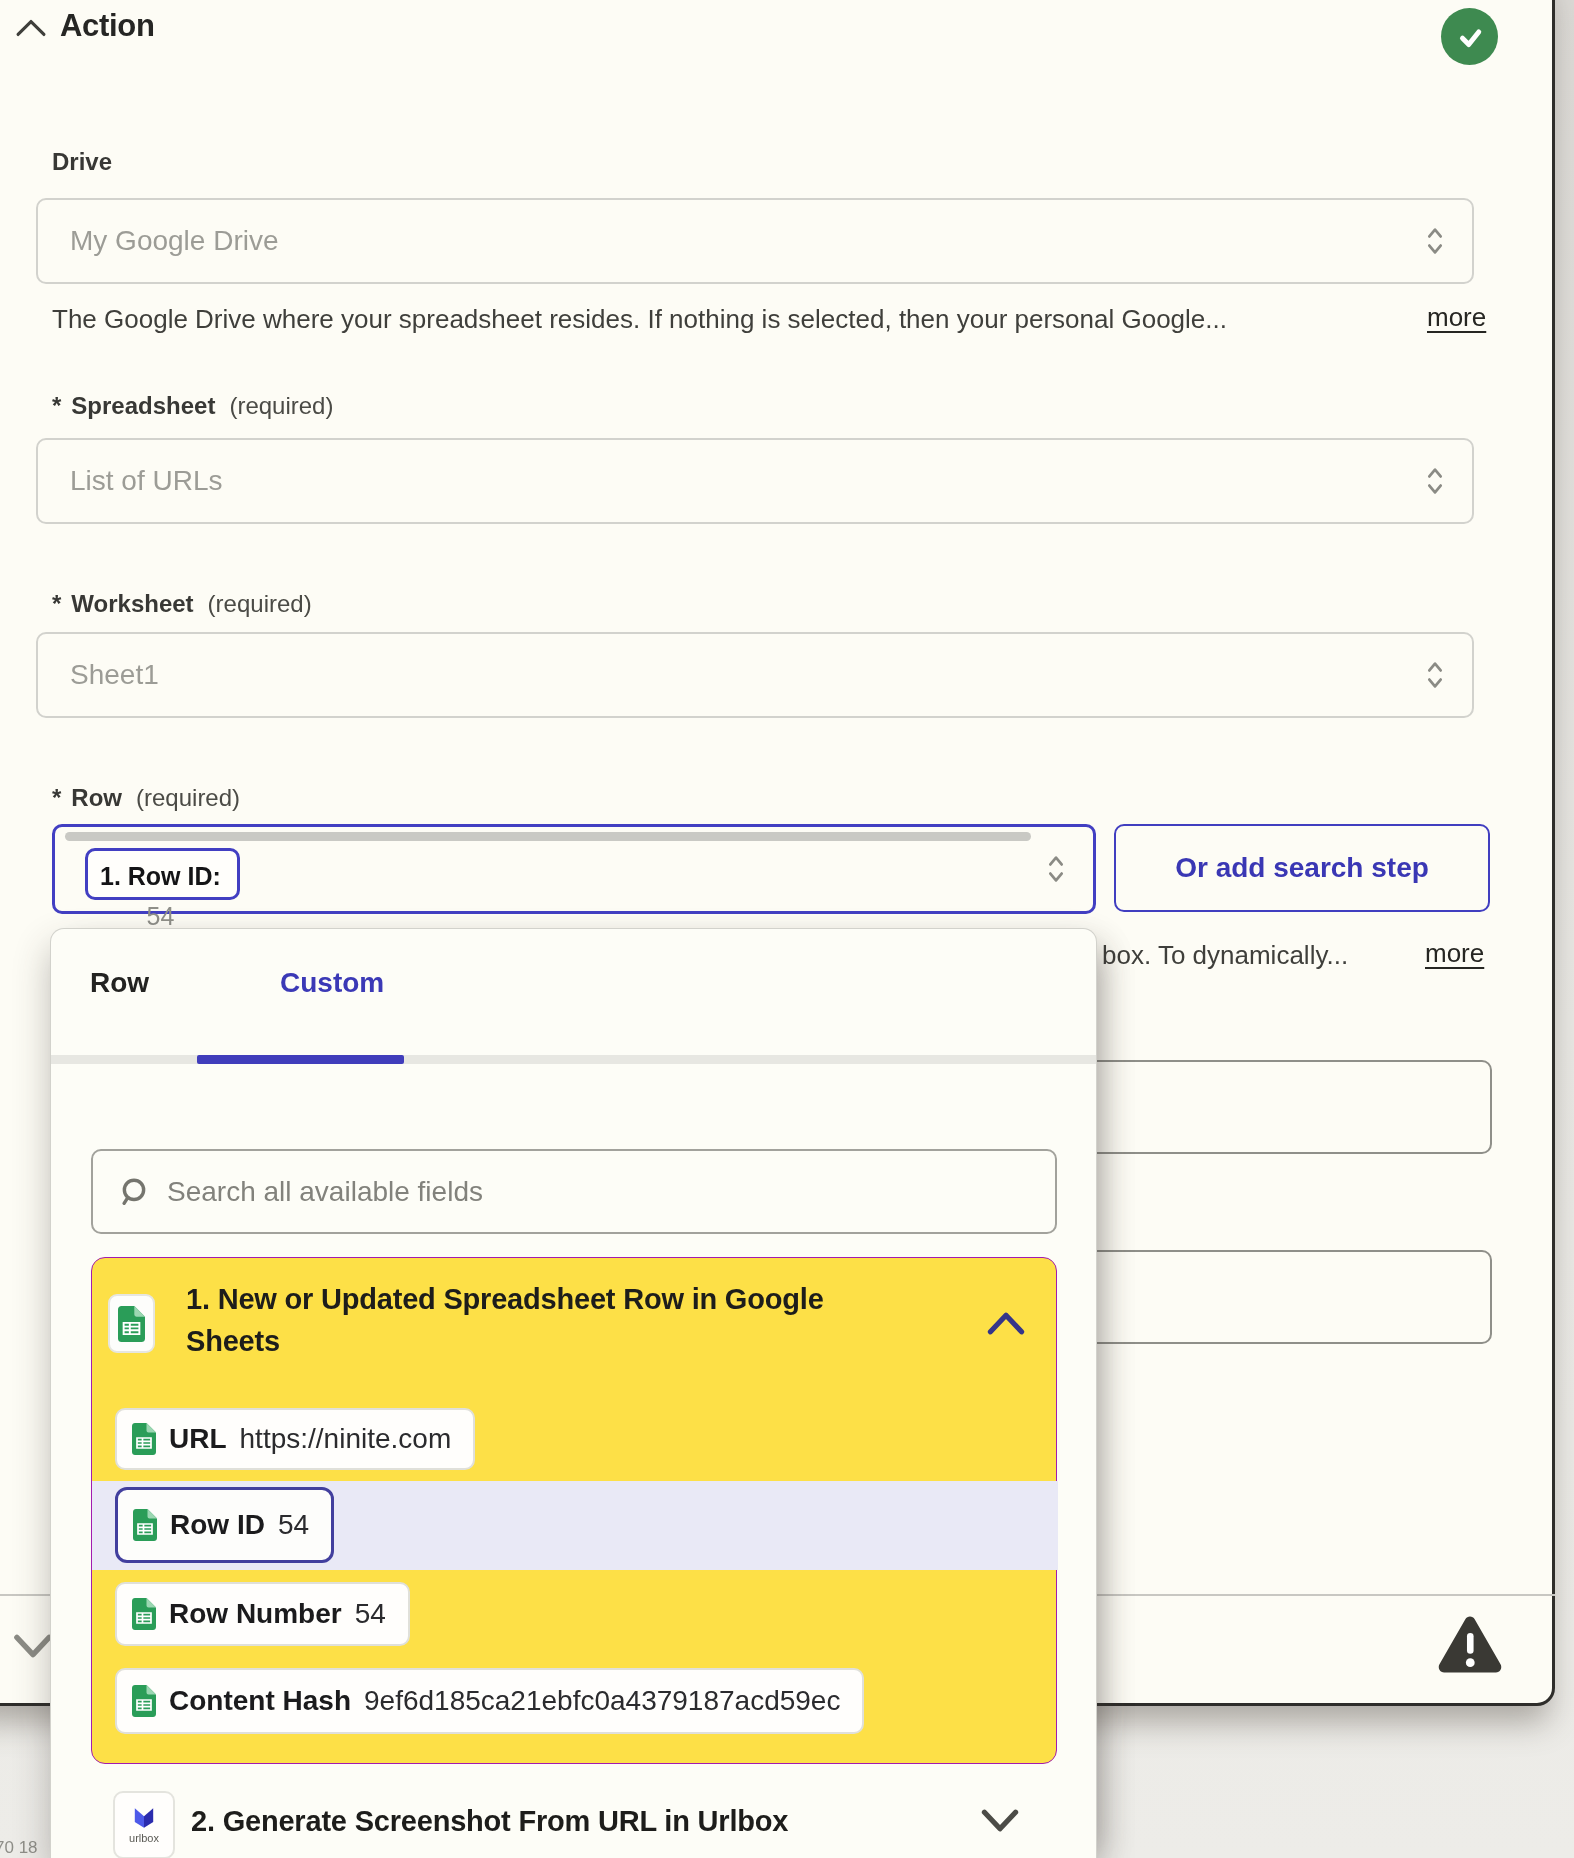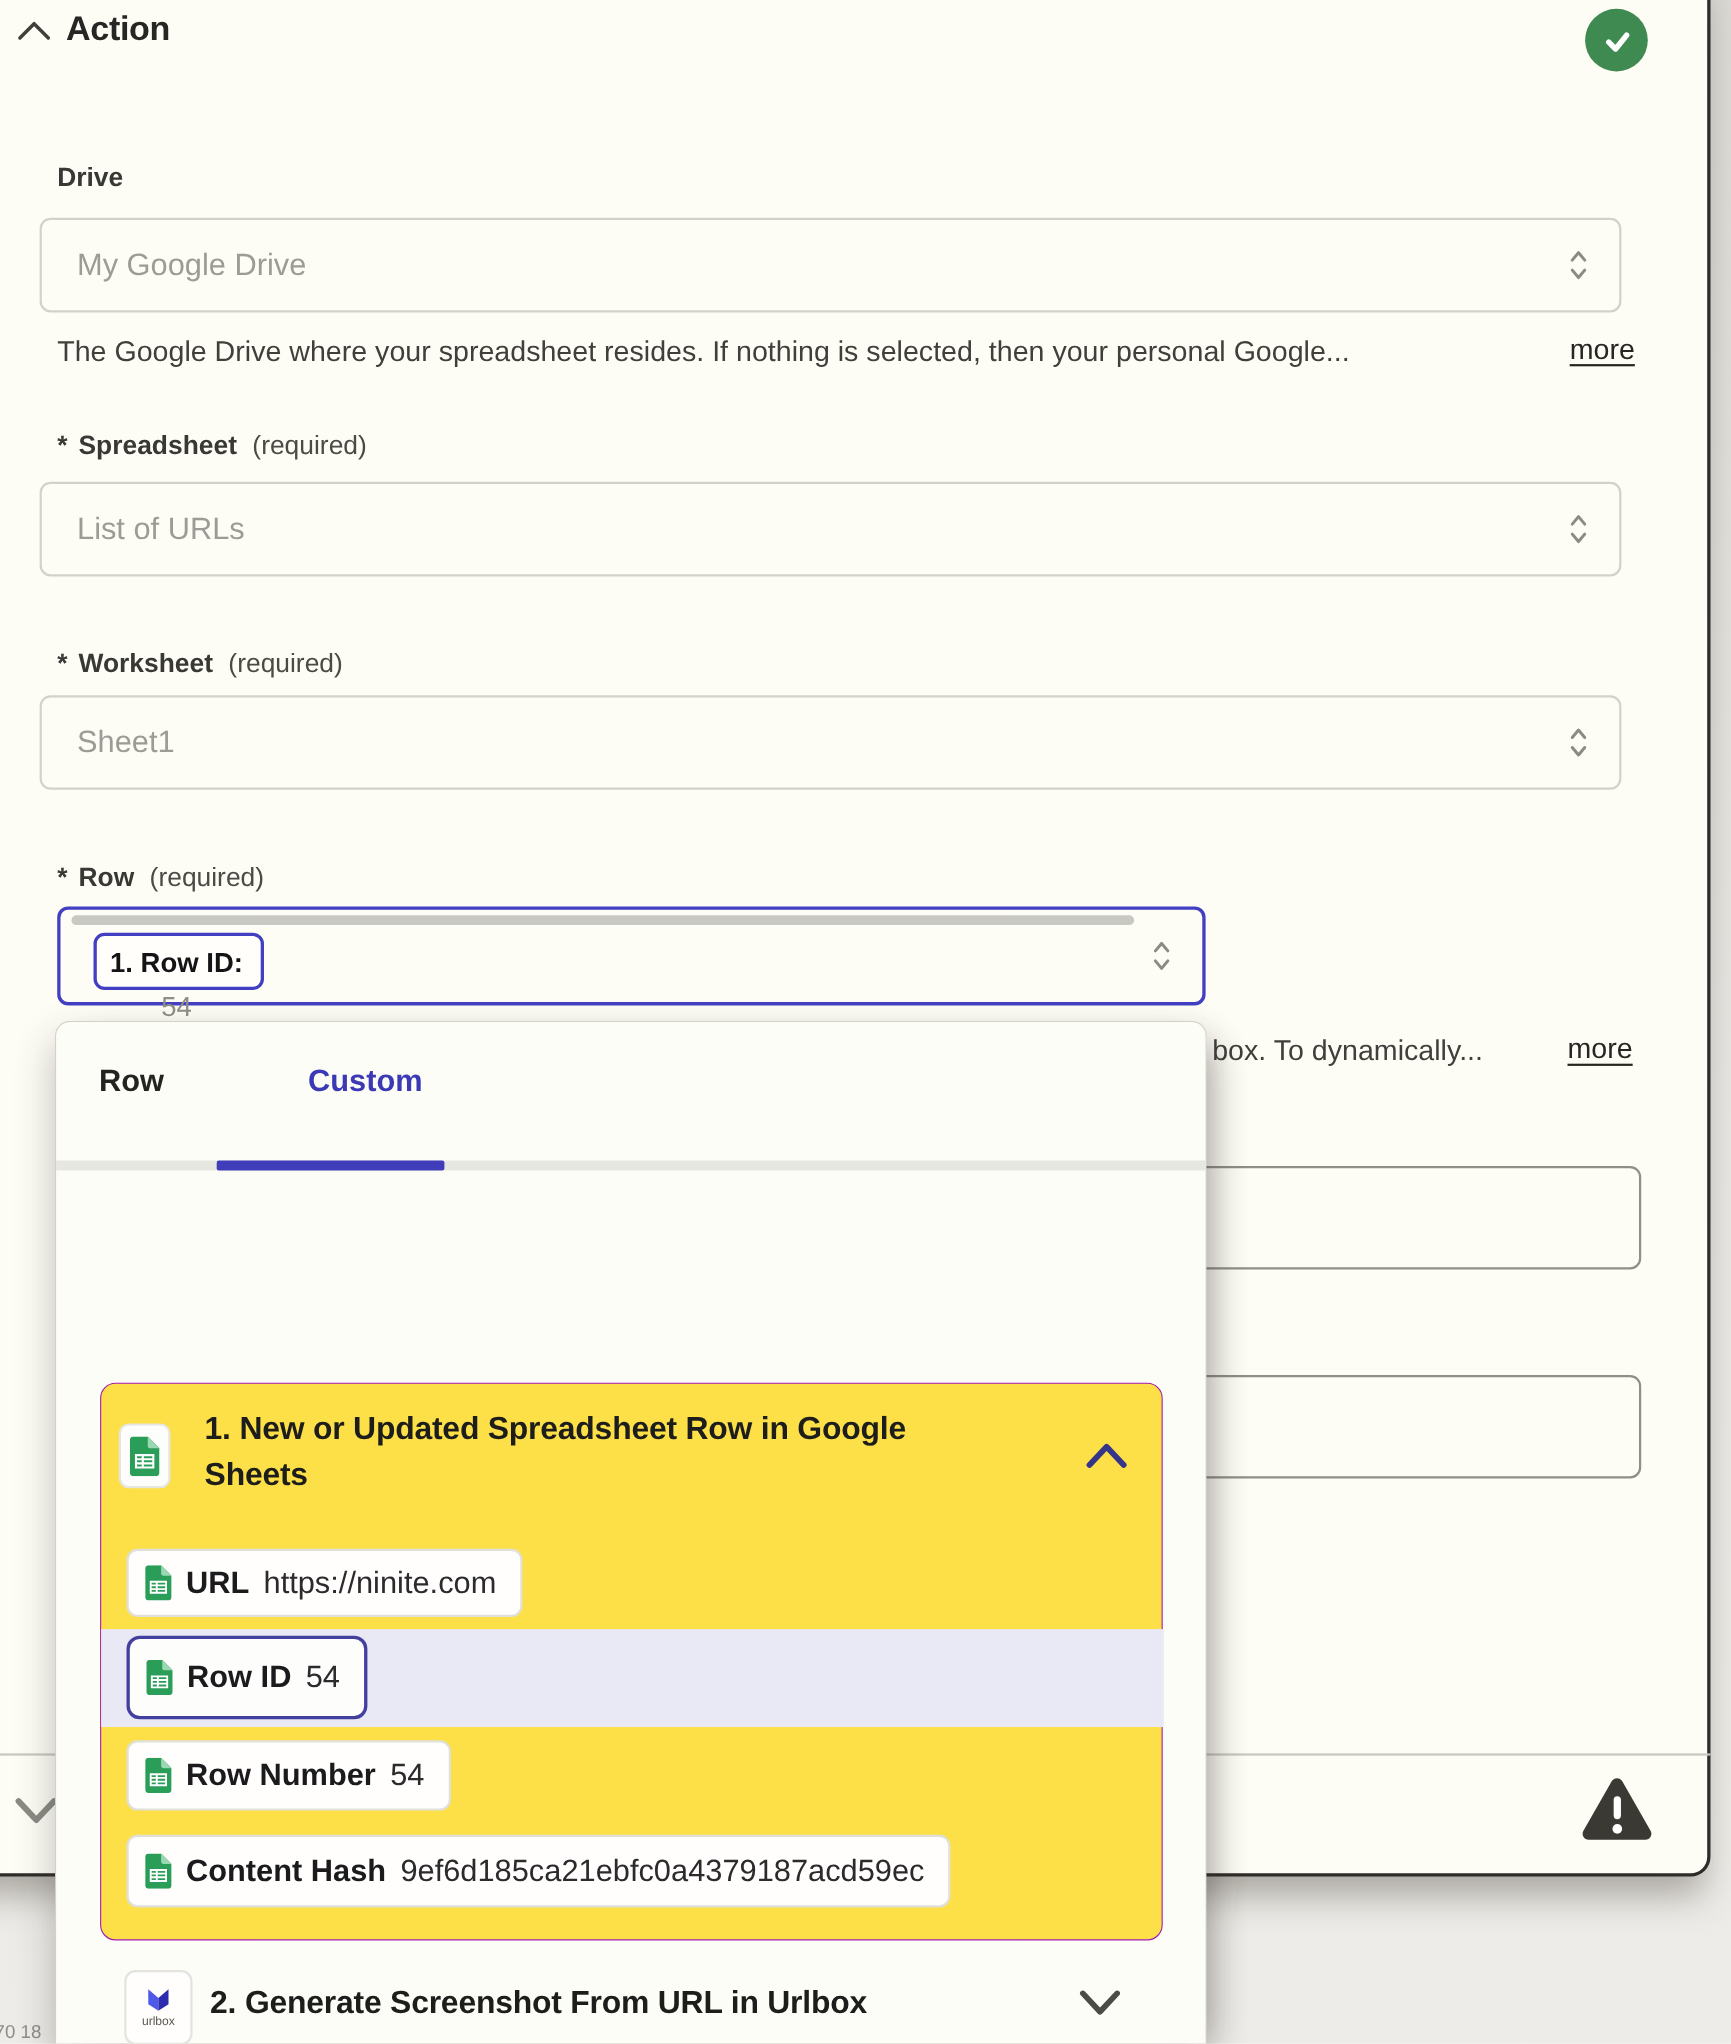--- a/index.html
+++ b/index.html
@@ -194,20 +194,21 @@
       <svg width="20" height="27" viewBox="0 0 24 32">
           <use href="#sheets-glyph"></use>
         </svg>
       <span class="t-label">1. Row ID:</span>
       <span class="t-val">54</span>
     </div>
     <svg class="stepper" viewBox="0 0 16 30">
         <use href="#stepper-glyph"></use>
       </svg>
   </div>
+  <button class="add-search-btn">Or add search step</button>
   <div class="help-line" style="left:1102px; top:940px">box. To dynamically...</div>
   <div class="more-link" style="left:1425px; top:938px">more</div>
 
   <div class="ghost-input" style="top:1060px"></div>
   <div class="ghost-input" style="top:1250px"></div>
 
   <div class="footer-sep"></div>
   <svg class="footer-chevron" viewBox="0 0 36 26">
       <use href="#chev-down-glyph"></use>
     </svg>
@@ -216,20 +217,26 @@
     </svg>
   <div class="corner-text">70 18</div>
 
   <div class="dropdown">
     <div class="tab tab-row">Row</div>
     <div class="tab tab-custom">Custom</div>
     <div class="tab-track">
       <div class="tab-active-bar"></div>
     </div>
 
+    <div class="search-box">
+      <svg class="mag" viewBox="0 0 24 24">
+          <use href="#mag-glyph"></use>
+        </svg>
+      <input class="search-input" type="text" placeholder="Search all available fields" style="">
+    </div>
 
     <div class="card">
       <div class="s1-icon-box">
         <svg width="27" height="36" viewBox="0 0 24 32">
             <use href="#sheets-glyph"></use>
           </svg>
       </div>
       <div class="s1-title">
         <div>1. New or Updated Spreadsheet Row in Google</div>
         <div>Sheets</div>

